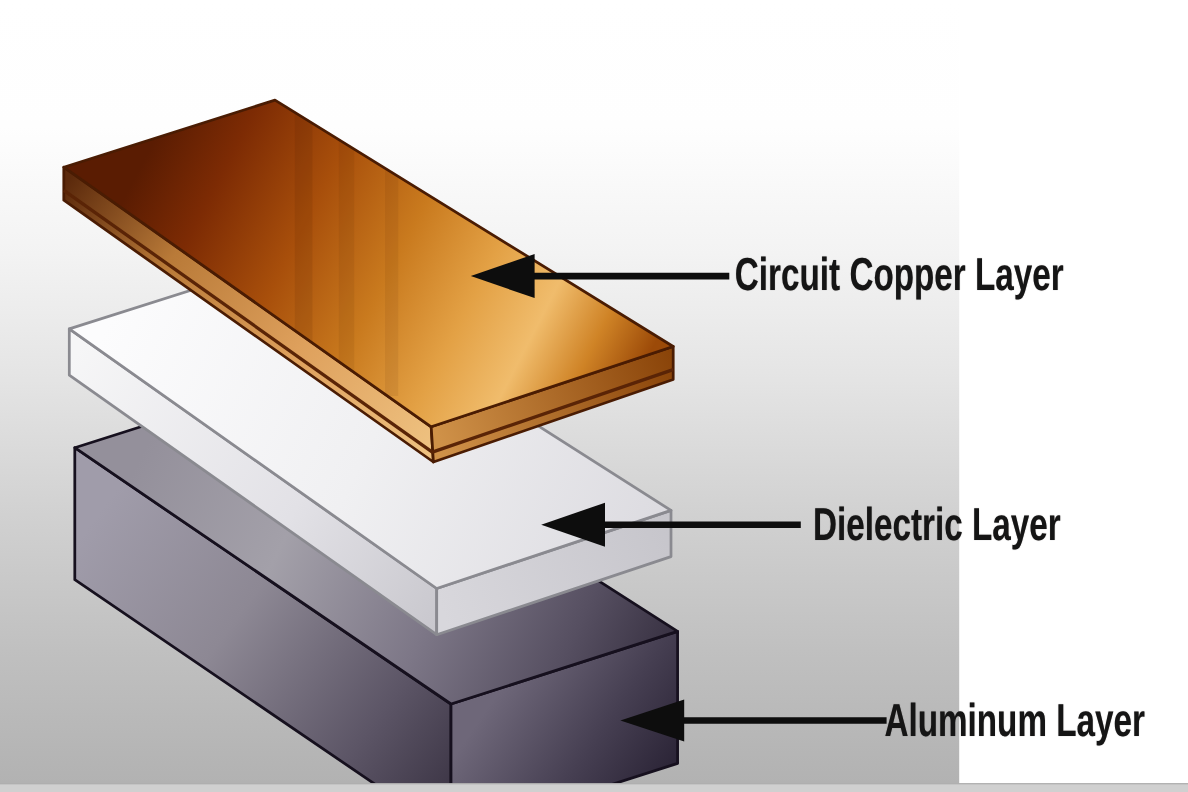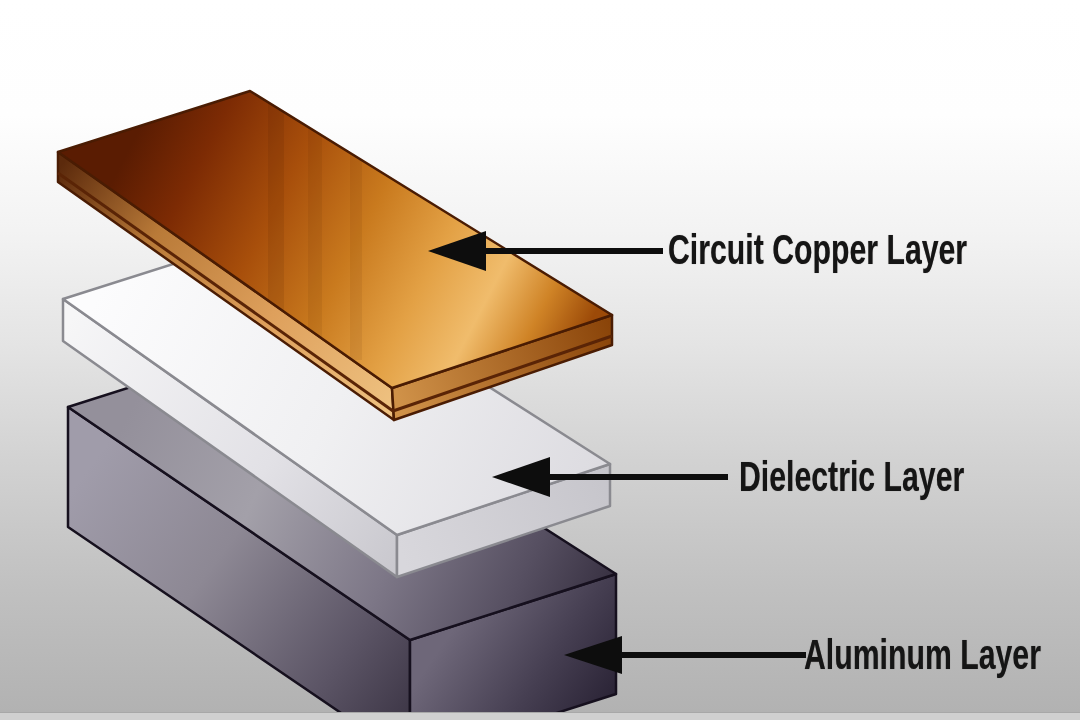--- a/index.html
+++ b/index.html
@@ -3,21 +3,21 @@
 <meta charset="utf-8">
 <style>
   html, body { margin: 0; padding: 0; }
   body {
     width: 1080px; height: 720px;
     overflow: hidden;
     font-family: "Liberation Sans", "DejaVu Sans", sans-serif;
   }
   .stage {
     position: relative;
-    width: 1080px; height: 720px;
+    width: 872px; height: 720px;
     background: linear-gradient(to bottom,
       #ffffff 0%, #fefefe 16%, #f3f3f3 32%,
       #e4e4e4 48%, #d2d2d2 64%, #c0c0c0 82%, #b1b1b1 100%);
   }
   svg.diagram { position: absolute; left: 0; top: 0; }
   .layer-label {
     position: absolute;
     font-size: 42px;
     font-weight: bold;
     line-height: 52px;

